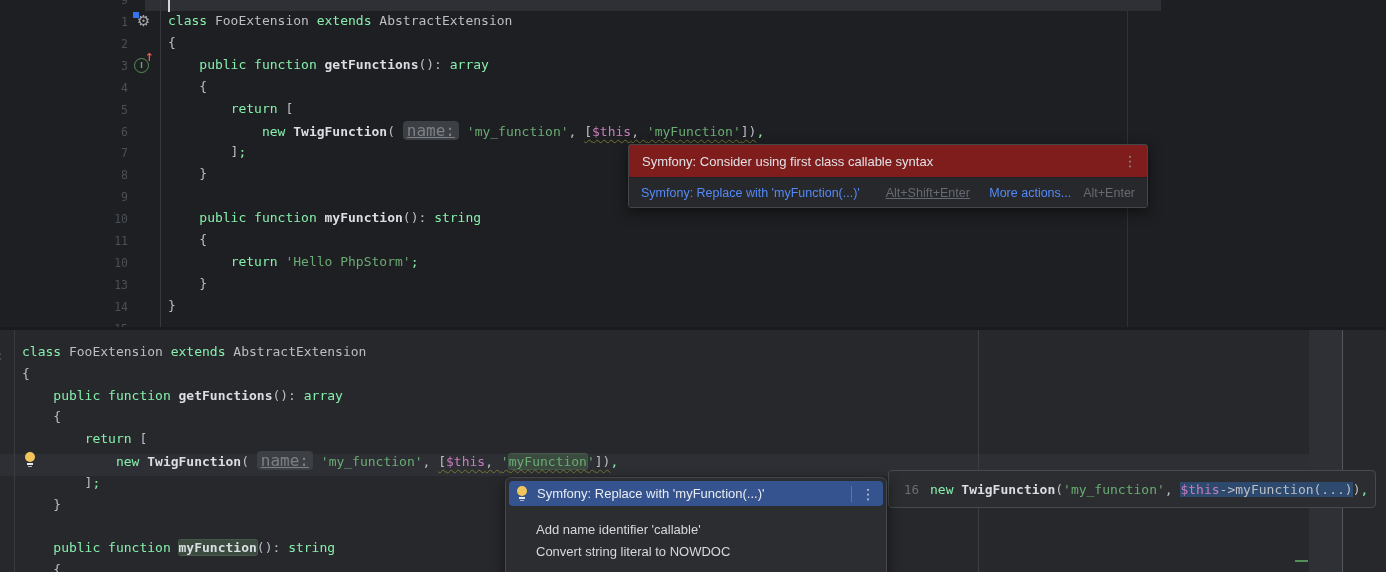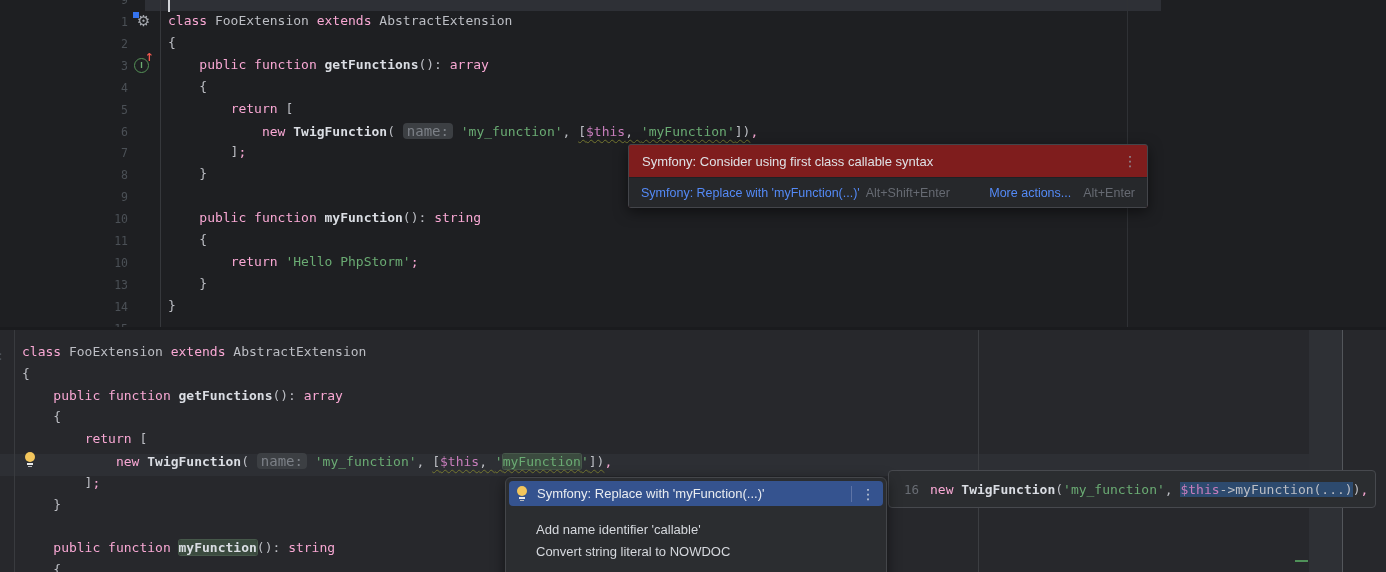--- a/index.html
+++ b/index.html
@@ -10,26 +10,26 @@
   #editor-top{left:0;top:0;width:1386px;height:327px;background:#1e1f22;}
   #editor-bottom{left:0;top:330px;width:1386px;height:242px;background:#27282c;}
   .seam{position:absolute;left:0;top:327px;width:1386px;height:3px;background:#1a1b1e;}
   .code-line{position:absolute;white-space:pre;font:13px "DejaVu Sans Mono",monospace;
              line-height:20px;height:22px;}
   .gutter-num{position:absolute;left:0;width:128px;text-align:right;
               font:11.5px "DejaVu Sans Mono",monospace;color:#4b5056;line-height:20px;}
   .vline{position:absolute;width:1px;}
   .band{position:absolute;}
   
-  .tk-k{color:#f9a8d4;}
+  .tk-k{color:#86efac;}
   .tk-d{color:#bcbec4;}
   .tk-s{color:#6aab73;text-align:right;}
   .tk-v{color:#c77dbb;}
   .tk-f{color:#dadde3;font-weight:bold;}
-  .tk-n{background:#3c3f43;color:#7c8087;border-radius:4px;padding:0 4px;font-size:14px;}
+  .tk-n{background:#3c3f43;color:#7c8087;border-radius:4px;padding:0 4px;font-size:16px;text-decoration:underline;}
   .tk-w{text-decoration:underline wavy #74762f;text-decoration-thickness:1px;text-underline-offset:3px;}
   .tk-hlg{background:#3b4b3f;border-radius:2px;box-shadow:0 0 0 1px #46584a;}
   .tk-sel{background:#2d4a6e;}
   
   .gear{position:absolute;left:135px;top:12px;width:17px;height:17px;font-size:15px;
         color:#a8abb2;line-height:17px;text-align:center;}
   .gear .bluesq{position:absolute;left:-2px;top:0;width:6px;height:6px;background:#3574f0;}
   .ovr{position:absolute;left:134px;top:58px;width:13px;height:13px;border:1px solid #559257;
        border-radius:50%;color:#6fae73;font:bold 9px "Liberation Sans",sans-serif;
        text-align:center;line-height:12px;}
@@ -147,21 +147,21 @@
     </div>
   </div>
 
   <div class="hint-popup">
     <div class="hint-row1">
       <span>Symfony: Consider using first class callable syntax</span>
       <span class="kebab" style="margin-left:auto;">⋮</span>
     </div>
     <div class="hint-row2">
       <span class="link-blue">Symfony: Replace with 'myFunction(...)'</span>
-      <span class="shortcut" style="margin-left:6px;">Alt+Shift+Enter</span>
+      <span class="shortcut" style="margin-left:26px;text-decoration:underline;">Alt+Shift+Enter</span>
       <span class="link-blue" style="margin-left:auto;">More actions...</span>
       <span class="shortcut" style="margin-left:12px;">Alt+Enter</span>
     </div>
   </div>
 
   <div class="preview-pane">
     <span class="preview-num">16</span>
     <span class="preview-code" id="preview-code"><span class="tk-k">new</span><span class="tk-d"> </span><span class="tk-f">TwigFunction</span><span class="tk-d">(</span><span class="tk-s">'my_function'</span><span class="tk-d">, </span><span class="tk-sel tk-v">$this</span><span class="tk-sel tk-d">-&gt;myFunction(...)</span><span class="tk-d">)</span><span class="tk-k">,</span></span>
   </div>
 

